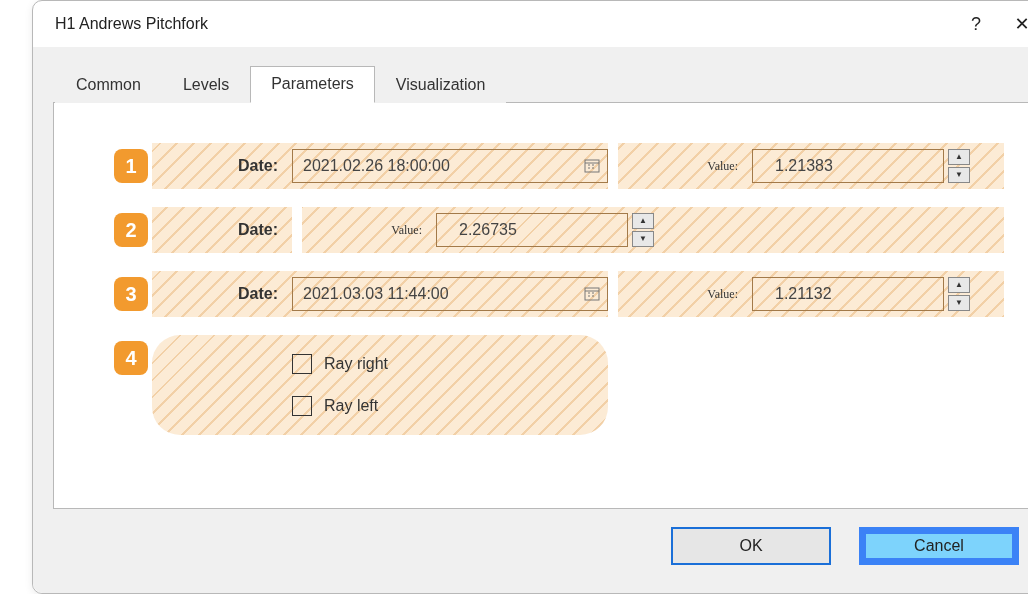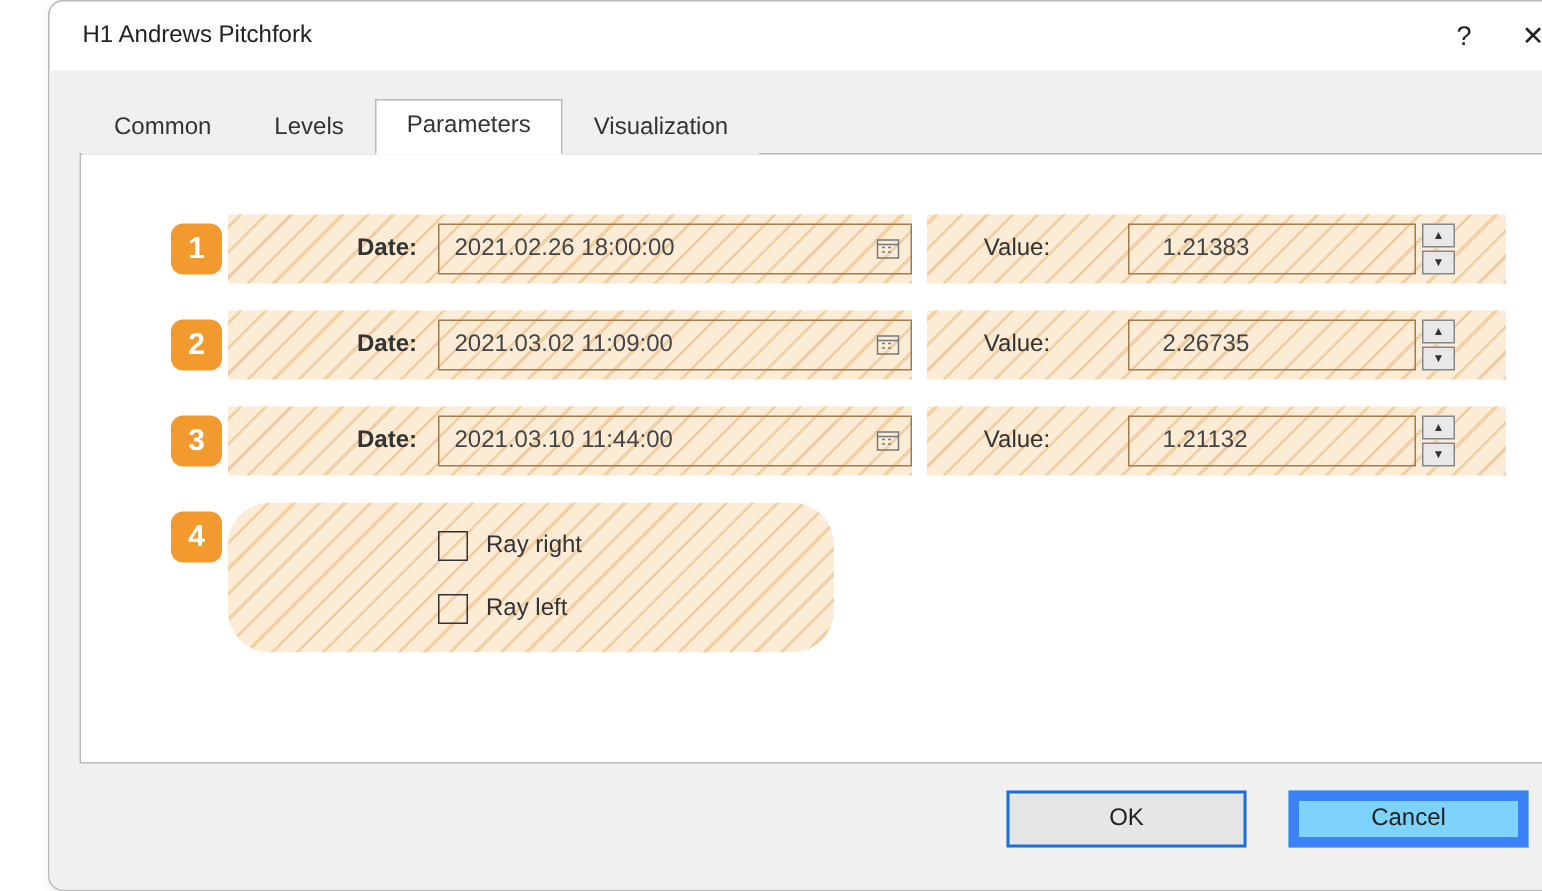--- a/index.html
+++ b/index.html
@@ -166,24 +166,25 @@
 
   .row .value-area {
     display: flex;
     align-items: center;
     height: 46px;
     margin-left: 10px;
     flex: 1;
   }
   .row .value-label {
     width: 134px;
-    text-align: center;
+    text-align: right;
     padding-right: 14px;
-    font-size: 16px;
-    color: #333;
+    font-size: 12px;
+    color: #333;
+    font-family: Liberation Serif, serif;
   }
   .value-input-wrap {
     display: flex;
     align-items: stretch;
     height: 34px;
     flex: 1;
     max-width: 218px;
   }
   .value-input {
     flex: 1;
@@ -221,21 +222,21 @@
   }
   .row4-wrap .num-badge {
     width: 34px; height: 34px;
     background: #f29a2e; color: #fff;
     border-radius: 8px; font-size: 20px; font-weight: 600;
     display: flex; align-items: center; justify-content: center;
     margin-top: 6px;
   }
   .row4-body {
     margin-left: 4px;
-    width: 404px;
+    width: 456px;
     display: flex;
     flex-direction: column;
     padding: 8px 0 8px 0;
     border-radius: 28px;
   }
   .check-row {
     display: flex;
     align-items: center;
     height: 42px;
     padding-left: 140px;
@@ -337,70 +338,57 @@
                 <button>▼</button>
               </div>
             </div>
           </div>
         </div>
 
         <div class="row">
           <div class="num-badge">2</div>
           <div class="date-area hatch">
             <div class="date-label">Date:</div>
+          </div>
+          <div class="value-area hatch">
+            <div class="value-label">Value:</div>
+            <div class="value-input-wrap">
+              <div class="value-input">
+                <span>2.26735</span>
+              </div>
+              <div class="spin">
+                <button>▲</button>
+                <button>▼</button>
+              </div>
+            </div>
+          </div>
+        </div>
+
+        <div class="row">
+          <div class="num-badge">3</div>
+          <div class="date-area hatch">
+            <div class="date-label">Date:</div>
             <div class="date-input">
-              <span class="date-text">2021.03.02 11:09:00</span>
+              <span class="date-text">2021.03.03 11:44:00</span>
               <span class="cal-icon">
                 <svg width="16" height="16" viewBox="0 0 16 16">
                     <rect x="1" y="2" width="14" height="12" fill="none" stroke="#777" stroke-width="1"></rect>
                     <line x1="1" y1="5" x2="15" y2="5" stroke="#777"></line>
                     <line x1="4" y1="7" x2="6" y2="7" stroke="#777"></line>
                     <line x1="8" y1="7" x2="10" y2="7" stroke="#777"></line>
                     <line x1="4" y1="10" x2="6" y2="10" stroke="#777"></line>
                     <line x1="8" y1="10" x2="10" y2="10" stroke="#777"></line>
                   </svg>
               </span>
             </div>
           </div>
           <div class="value-area hatch">
             <div class="value-label">Value:</div>
             <div class="value-input-wrap">
               <div class="value-input">
-                <span>2.26735</span>
-              </div>
-              <div class="spin">
-                <button>▲</button>
-                <button>▼</button>
-              </div>
-            </div>
-          </div>
-        </div>
-
-        <div class="row">
-          <div class="num-badge">3</div>
-          <div class="date-area hatch">
-            <div class="date-label">Date:</div>
-            <div class="date-input">
-              <span class="date-text">2021.03.10 11:44:00</span>
-              <span class="cal-icon">
-                <svg width="16" height="16" viewBox="0 0 16 16">
-                    <rect x="1" y="2" width="14" height="12" fill="none" stroke="#777" stroke-width="1"></rect>
-                    <line x1="1" y1="5" x2="15" y2="5" stroke="#777"></line>
-                    <line x1="4" y1="7" x2="6" y2="7" stroke="#777"></line>
-                    <line x1="8" y1="7" x2="10" y2="7" stroke="#777"></line>
-                    <line x1="4" y1="10" x2="6" y2="10" stroke="#777"></line>
-                    <line x1="8" y1="10" x2="10" y2="10" stroke="#777"></line>
-                  </svg>
-              </span>
-            </div>
-          </div>
-          <div class="value-area hatch">
-            <div class="value-label">Value:</div>
-            <div class="value-input-wrap">
-              <div class="value-input">
                 <span>1.21132</span>
               </div>
               <div class="spin">
                 <button>▲</button>
                 <button>▼</button>
               </div>
             </div>
           </div>
         </div>
 

